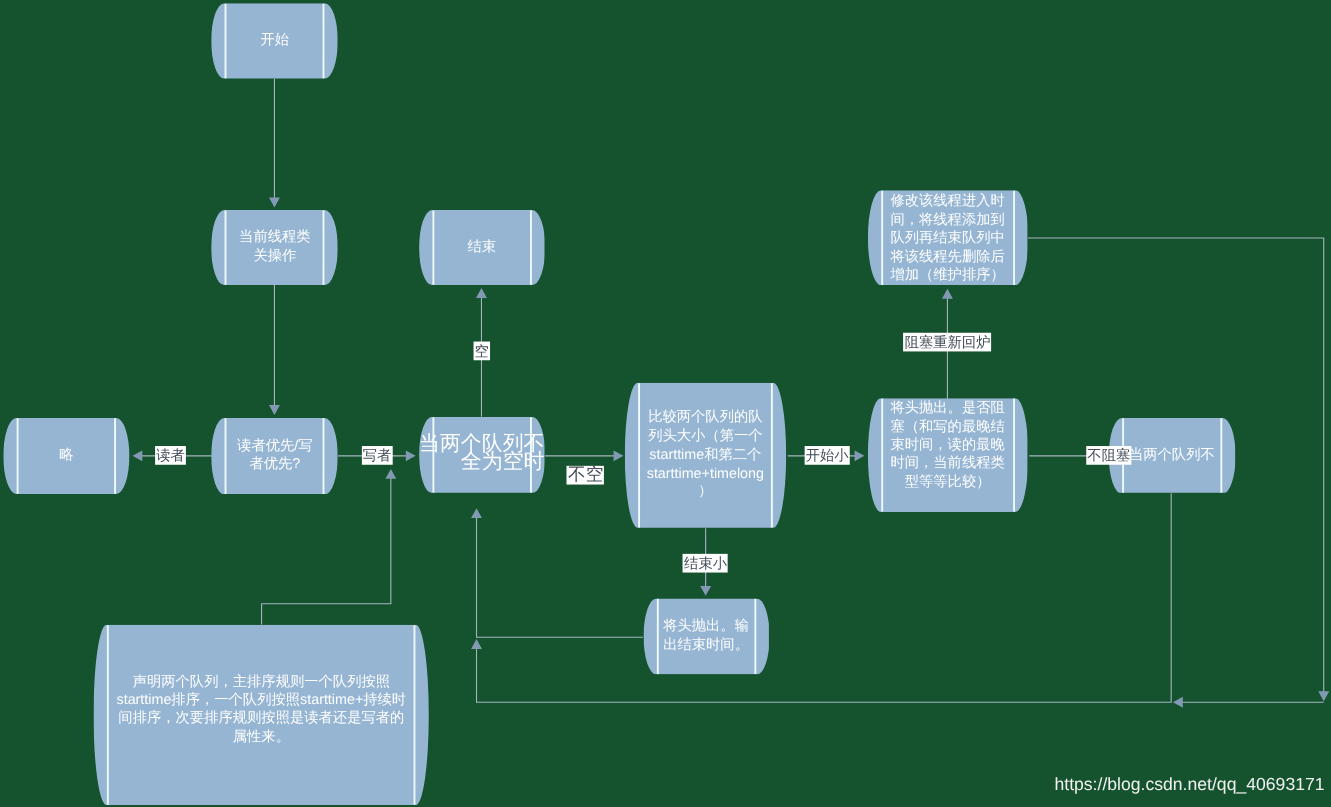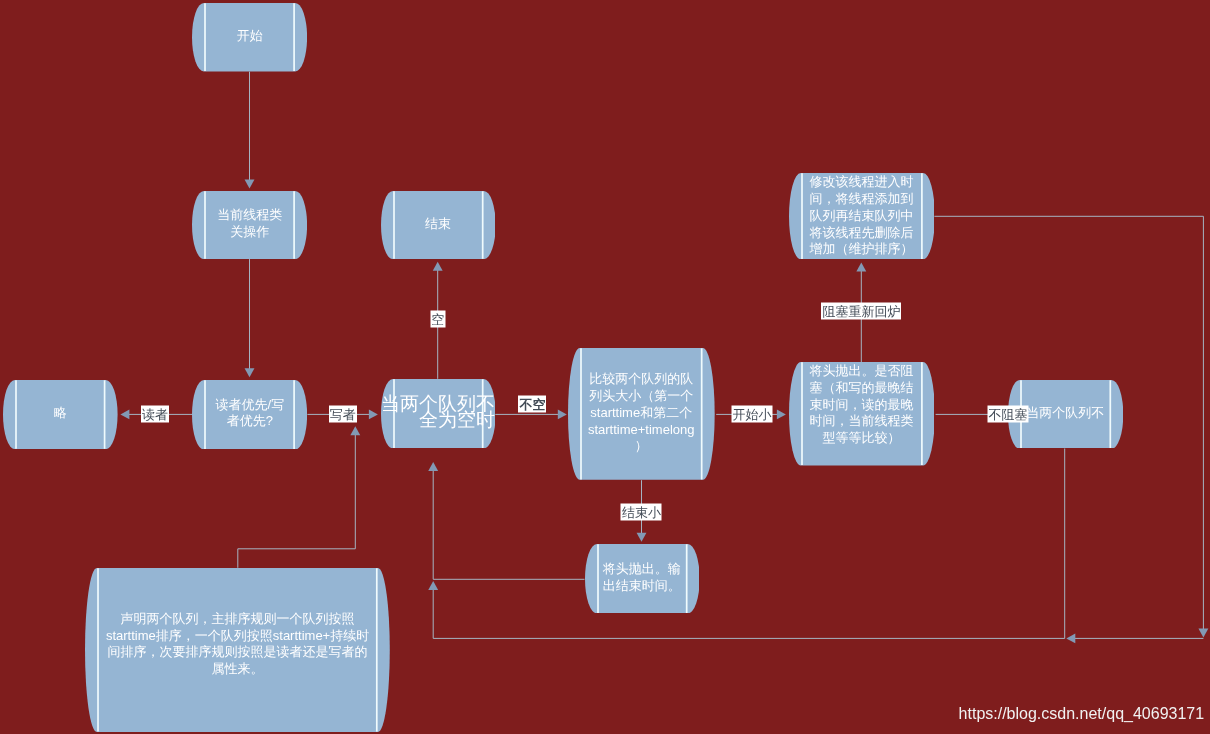--- a/index.html
+++ b/index.html
@@ -1,19 +1,19 @@
 <!DOCTYPE html>
 <html><head>
 <meta charset="utf-8">
 <title>flowchart</title>
 <style>
   html,body{margin:0;padding:0;background:#ffffff;}
   body{width:1210px;height:734px;overflow:hidden;
        font-family:"Liberation Sans",sans-serif;}
-  #canvas{position:relative;width:1210px;height:734px;background:#7f1d1d;}
+  #canvas{position:relative;width:1210px;height:734px;background:#14532d;}
   svg.edges{position:absolute;left:0;top:0;width:1210px;height:734px;overflow:visible;}
   .node{position:absolute;box-sizing:border-box;}
   .node .shp{position:absolute;inset:0;}
   .node .lbl{position:absolute;inset:0;box-sizing:border-box;display:flex;align-items:center;justify-content:center;
              text-align:center;color:#ffffff;white-space:pre;}
   .elabel{position:absolute;white-space:nowrap;line-height:15px;background:#ffffff;
           padding:1px 1px;transform:translate(-50%,-50%);}
   .wm{position:absolute;white-space:nowrap;line-height:18px;}
 </style>
 </head>
@@ -196,20 +196,20 @@
         <div class="lbl" style="font-size:13px;line-height:16.8px;transform:translateY(0.2px);">声明两个队列，主排序规则一个队列按照
 starttime排序，一个队列按照starttime+持续时
 间排序，次要排序规则按照是读者还是写者的
 属性来。</div>
       </div>
     </div>
   <div id="elabels">
       <div class="elabel" style="left: 437.8px; top: 319.2px; font-size: 13px; color: rgb(67, 76, 87);">空</div>
       <div class="elabel" style="left: 155px; top: 414px; font-size: 13px; color: rgb(67, 76, 87);">读者</div>
       <div class="elabel" style="left: 342.7px; top: 414.1px; font-size: 13px; color: rgb(67, 76, 87);">写者</div>
-      <div class="elabel" style="left: 532.4px; top: 404px; font-size: 13px; color: rgb(67, 76, 87); font-weight: bold;">不空</div>
+      <div class="elabel" style="left: 532.4px; top: 432px; font-size: 16px; color: rgb(67, 76, 87);">不空</div>
       <div class="elabel" style="left: 752px; top: 414px; font-size: 13px; color: rgb(67, 76, 87);">开始小</div>
       <div class="elabel" style="left: 641.4px; top: 512.1px; font-size: 13px; color: rgb(67, 76, 87);">结束小</div>
       <div class="elabel" style="left: 861.4px; top: 310.8px; font-size: 13px; color: rgb(67, 76, 87);">阻塞重新回炉</div>
       <div class="elabel" style="left: 1008px; top: 414px; font-size: 13px; color: rgb(67, 76, 87);">不阻塞</div>
     </div>
   <div class="wm" id="wm" style="left: 958.6px; top: 704.5px; font-size: 16px; color: rgb(241, 241, 241);">https://blog.csdn.net/qq_40693171</div>
 </div>
 
 </body></html>

